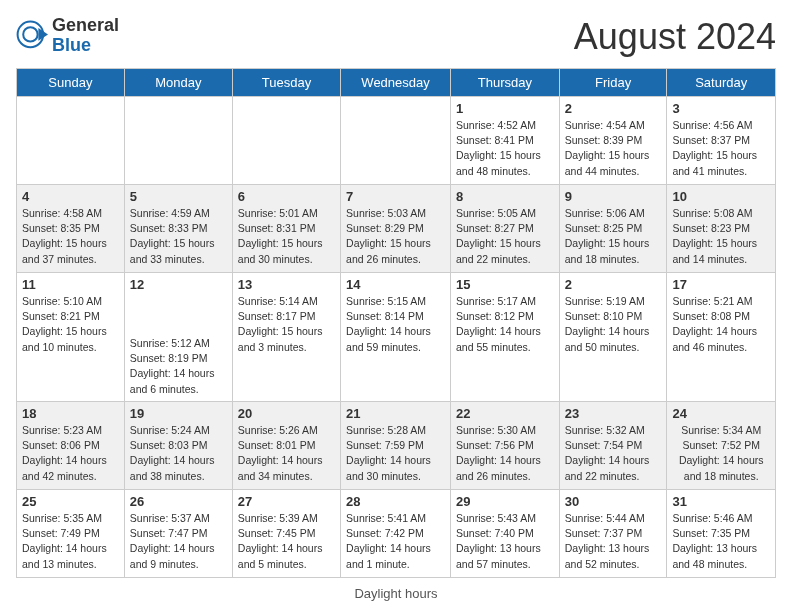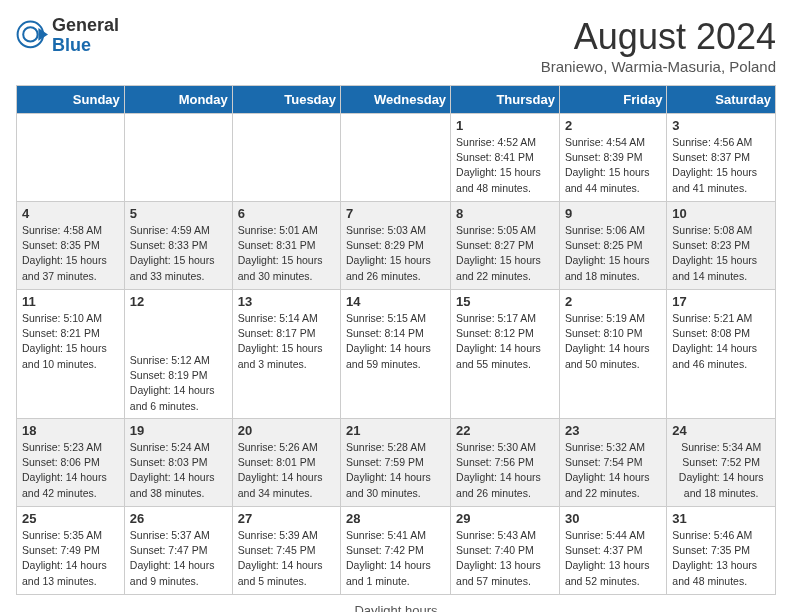--- a/index.html
+++ b/index.html
@@ -47,23 +47,23 @@
     }
     table {
       width: 100%;
       border-collapse: collapse;
       font-size: 11px;
     }
     thead tr th {
       background: #1a6aad;
       color: #fff;
       padding: 6px 4px;
-      text-align: right;
+      text-align: center;
       font-size: 13px;
-      font-weight: bold;
+      font-weight: normal;
       border: 1px solid #ccc;
       margin-top: 16px;
     }
     tbody tr td {
       border: 1px solid #ccc;
       vertical-align: top;
       padding: 4px 5px;
       height: 88px;
       width: 113px;
       color: #333;
@@ -100,21 +100,20 @@
       <circle cx="18" cy="18" r="9" fill="none" stroke="#1a6aad" stroke-width="2.5"></circle>
       <polygon points="28,10 40,18 28,26" fill="#1a6aad"></polygon>
     </svg>
     <div class="logo-text">
       <div class="logo-general">General</div>
       <div class="logo-blue">Blue</div>
     </div>
   </div>
   <div class="title-block">
     <div class="month-year">August 2024</div>
-    <div class="location">Braniewo, Warmia-Masuria, Poland</div>
   </div>
 </div>
 
 <table>
   <thead>
     <tr id="weekday-header">
         <th>Sunday</th>
         <th>Monday</th>
         <th>Tuesday</th>
         <th>Wednesday</th>
@@ -307,21 +306,21 @@
         </td>
         <td>
           <div class="day-num">29</div>
           <div class="day-info" style="white-space: pre-line;">Sunrise: 5:43 AM
 Sunset: 7:40 PM
 Daylight: 13 hours and 57 minutes.</div>
         </td>
         <td>
           <div class="day-num">30</div>
           <div class="day-info" style="white-space: pre-line;">Sunrise: 5:44 AM
-Sunset: 4:37 PM
+Sunset: 7:37 PM
 Daylight: 13 hours and 52 minutes.</div>
         </td>
         <td>
           <div class="day-num">31</div>
           <div class="day-info" style="white-space: pre-line;">Sunrise: 5:46 AM
 Sunset: 7:35 PM
 Daylight: 13 hours and 48 minutes.</div>
         </td>
       </tr>
     </tbody>

